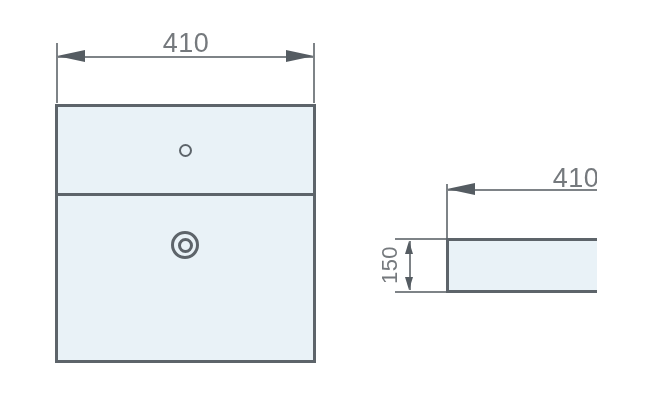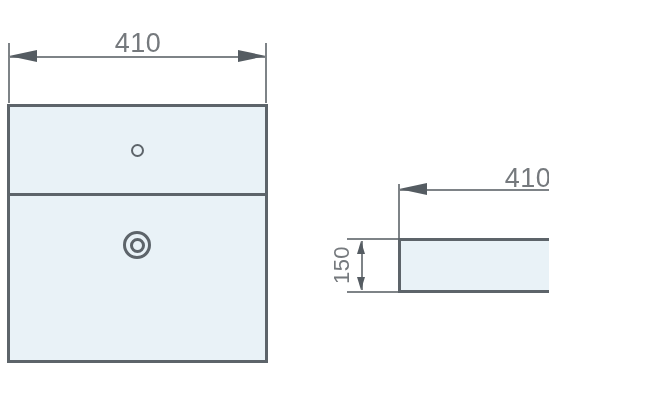--- a/index.html
+++ b/index.html
@@ -7,20 +7,21 @@
     padding: 0;
     background: #ffffff;
     font-family: "Liberation Sans", sans-serif;
   }
   .canvas {
     position: relative;
     width: 549px;
     height: 403px;
     background: var(--background, #ffffff);
     overflow: hidden;
+    margin-left: 48px;
   }
   .group { position: absolute; inset: 0; }
 
   
   .line { position: absolute; background: var(--dimension-line, #7e8387); }
   .line.h { height: 1.5px; }
   .line.v { width: 1.5px; }
 
   .arrow { position: absolute; width: 0; height: 0; }
   .arrow.left  { border-right: 28px solid var(--arrow, #555c62);

